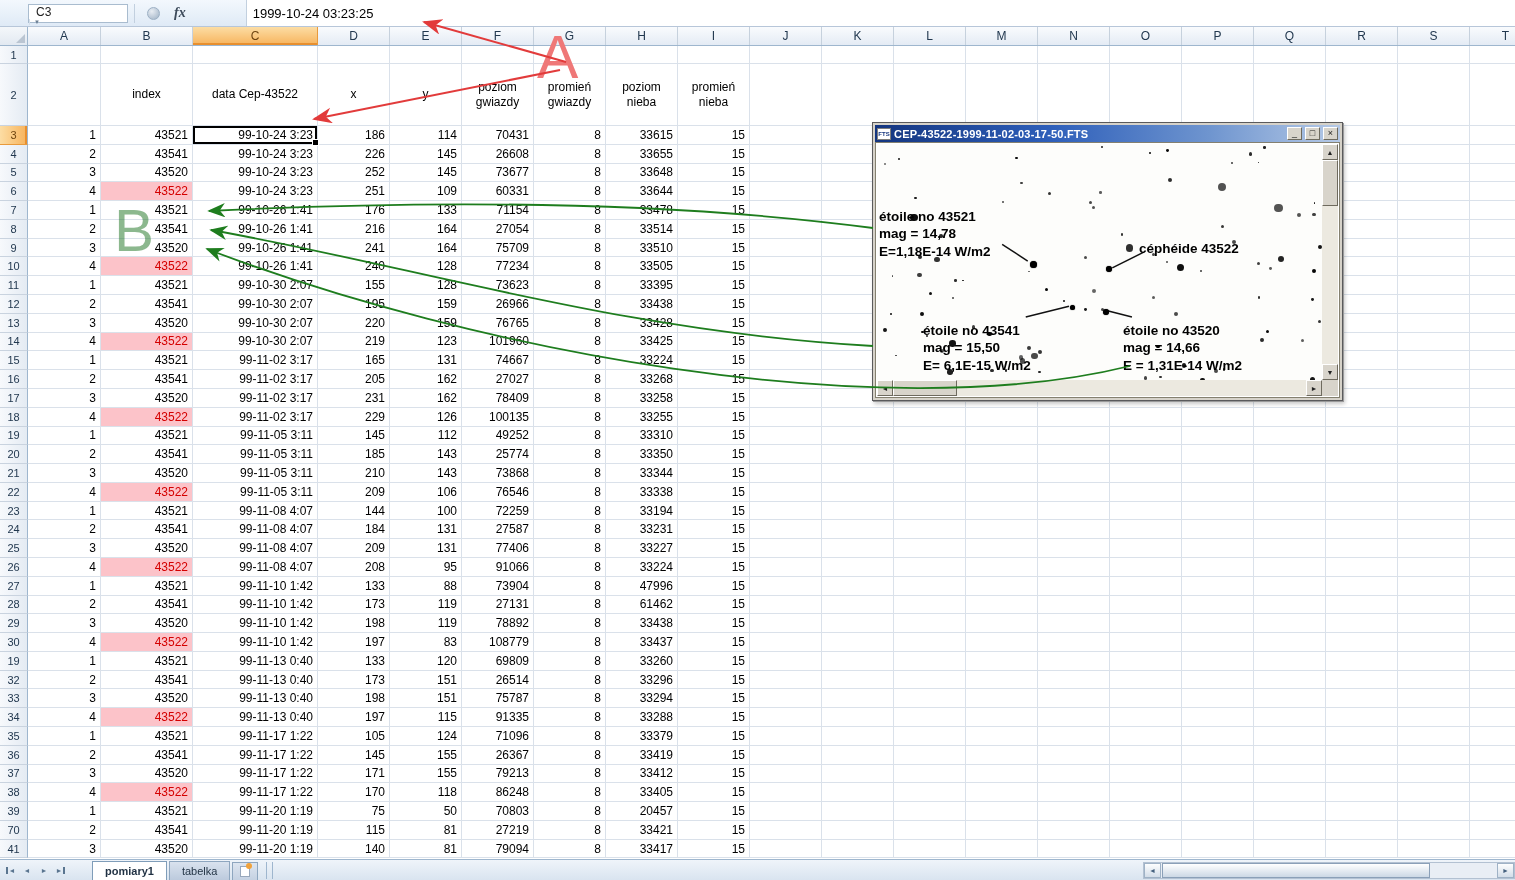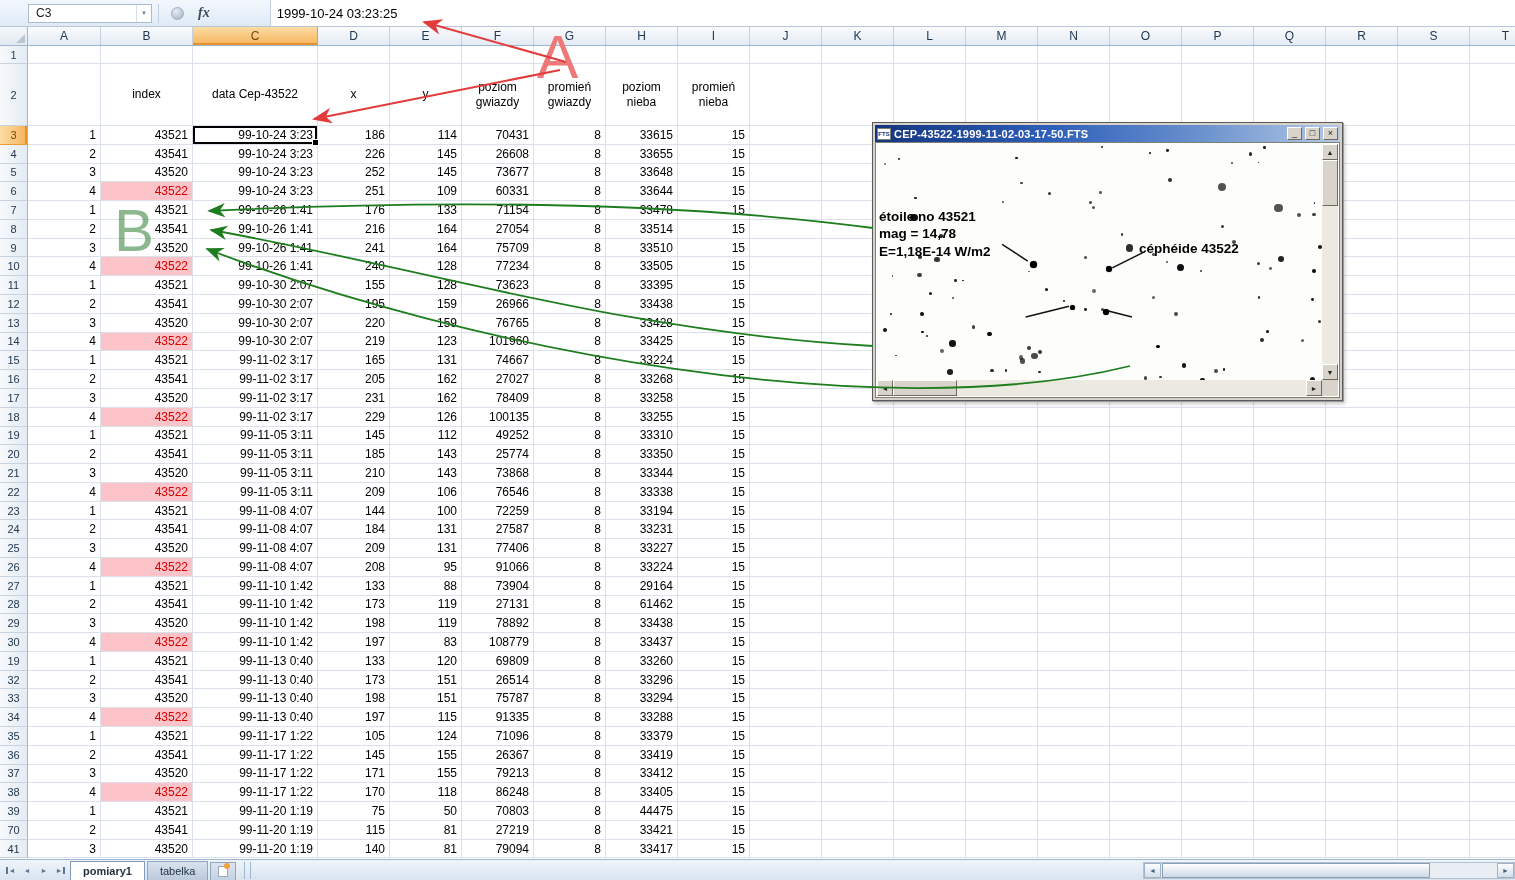--- a/index.html
+++ b/index.html
@@ -2,21 +2,21 @@
 <html><head>
 <meta charset="utf-8">
 <style>
   *{margin:0;padding:0;box-sizing:border-box;}
   html,body{width:1515px;height:880px;overflow:hidden;background:#fff;}
   body{font-family:"Liberation Sans",sans-serif;}
   #app{position:relative;width:1515px;height:880px;overflow:hidden;display:flex;flex-direction:column;background:#fff;}
 
   
   #formula-bar{height:27px;flex:0 0 27px;display:flex;align-items:center;background:linear-gradient(#f3f8fd,#dfeaf6);border-bottom:1px solid #b7c6d9;padding-left:28px;}
-  #name-box{width:124px;height:19px;background:#fff;border:1px solid #a9bccf;display:flex;align-items:stretch;font-size:12px;color:#222;}
+  #name-box{width:100px;height:19px;background:#fff;border:1px solid #a9bccf;display:flex;align-items:stretch;font-size:12px;color:#222;flex-direction:column;}
   #name-box .nb-text{flex:1;display:flex;align-items:center;padding-left:7px;}
   #name-box .nb-drop{width:15px;border-left:1px solid #d4dfeb;display:flex;align-items:center;justify-content:center;font-size:6px;color:#6b7f94;}
   #fb-sep{width:1px;height:19px;background:#c2d0df;margin-left:6px;}
   #fn-circle{width:13px;height:13px;border-radius:50%;background:radial-gradient(circle at 35% 30%,#e8edf3,#9db0c4);margin:0 10px 0 12px;border:1px solid #9cb0c4;}
   #fx{font-family:"Liberation Serif",serif;font-style:italic;font-weight:bold;font-size:14px;color:#3c4a5a;margin:0 60px 0 4px;}
   #formula-field{flex:1;align-self:stretch;background:#fff;border-left:1px solid #c2d0df;display:flex;align-items:center;padding-left:6px;font-size:13px;color:#000;}
 
   
   #sheet{flex:1;overflow:hidden;display:flex;flex-direction:column;background:#fff;}
   #col-headers{display:flex;height:19px;flex:0 0 19px;background:linear-gradient(#f9fbfd,#e4ebf4);border-bottom:1px solid #9eb6ce;}
@@ -31,21 +31,21 @@
   .cell{flex:0 0 auto;border-right:1px solid #dae1ea;border-bottom:1px solid #dae1ea;font-size:12px;display:flex;align-items:center;justify-content:flex-end;padding-right:4px;color:#000;background:#fff;position:relative;}
   .cell.hdr{justify-content:center;text-align:center;padding:0 2px;line-height:1.2;}
   .cell.hl{background:#fcc3c9;color:#d40000;}
   .cell.selcell{box-shadow:inset 0 0 0 2px #000;z-index:2;}
   .cell.selcell::after{content:"";position:absolute;right:-2px;bottom:-2px;width:5px;height:5px;background:#000;border:1px solid #fff;}
 
   
   #tab-bar{height:21px;flex:0 0 21px;display:flex;align-items:center;background:linear-gradient(#eff4fa,#d9e4f0);border-top:1px solid #9eb6ce;padding-left:2px;}
   .navbtn{width:16px;height:17px;display:flex;align-items:center;justify-content:center;font-size:7px;color:#5a7590;margin-right:1px;}
   .navbtn.first::before,.navbtn.last::after{content:"";width:2px;height:7px;background:#5a7590;margin:0 1px;}
-  #sheet-tabs{display:flex;align-items:flex-end;height:100%;margin-left:0;}
+  #sheet-tabs{display:flex;align-items:flex-end;height:100%;margin-left:22px;}
   .tab{height:19px;margin-top:2px;padding:0 12px;display:flex;align-items:center;font-size:11px;color:#1f3042;background:linear-gradient(#d9e2ee,#bccadd);border:1px solid #8ea6bf;border-bottom:none;margin-right:2px;}
   .tab.active{background:#fff;font-weight:bold;border-color:#7f9db9;}
   .addsheet{height:19px;margin-top:2px;width:26px;display:flex;align-items:center;justify-content:center;background:linear-gradient(#dde5f0,#c3d0e1);border:1px solid #8ea6bf;border-bottom:none;}
   .addsheet-ico{width:10px;height:11px;background:#fff;border:1px solid #98a8bc;position:relative;}
   .addsheet-ico::after{content:"";position:absolute;right:-3px;top:-4px;width:6px;height:6px;background:#f0a23c;border-radius:50%;}
   .tab-splitter{width:7px;height:17px;margin-left:8px;border-left:1px solid #9eb6ce;border-right:1px solid #9eb6ce;}
   #h-scrollbar{margin-left:auto;width:372px;height:17px;display:flex;align-items:center;background:#e9eef5;border:1px solid #b3c1d2;}
   #h-scrollbar .sbtn{width:17px;height:15px;display:flex;align-items:center;justify-content:center;font-size:7px;color:#44607e;background:linear-gradient(#fdfefe,#d3dde9);border:1px solid #9fb2c6;}
   #h-scrollbar .hthumb{width:268px;height:15px;background:linear-gradient(#ffffff,#ccd8e5);border:1px solid #8ba0b8;margin-left:1px;}
   #h-scrollbar .htrack{flex:1;}
@@ -718,21 +718,21 @@
         </div>
         <div class="g-row" style="height: 18.79px;">
           <div class="row-h">27</div>
           <div class="cell" style="width: 73px;">1</div>
           <div class="cell" style="width: 92px;">43521</div>
           <div class="cell" style="width: 125px;">99-11-10 1:42</div>
           <div class="cell" style="width: 72px;">133</div>
           <div class="cell" style="width: 72px;">88</div>
           <div class="cell" style="width: 72px;">73904</div>
           <div class="cell" style="width: 72px;">8</div>
-          <div class="cell" style="width: 72px;">29164</div>
+          <div class="cell" style="width: 72px;">47996</div>
           <div class="cell" style="width: 72px;">15</div>
           <div class="cell" style="width: 72px;"></div>
           <div class="cell" style="width: 72px;"></div>
           <div class="cell" style="width: 72px;"></div>
           <div class="cell" style="width: 72px;"></div>
           <div class="cell" style="width: 72px;"></div>
           <div class="cell" style="width: 72px;"></div>
           <div class="cell" style="width: 72px;"></div>
           <div class="cell" style="width: 72px;"></div>
           <div class="cell" style="width: 72px;"></div>
@@ -994,21 +994,21 @@
         </div>
         <div class="g-row" style="height: 18.79px;">
           <div class="row-h">39</div>
           <div class="cell" style="width: 73px;">1</div>
           <div class="cell" style="width: 92px;">43521</div>
           <div class="cell" style="width: 125px;">99-11-20 1:19</div>
           <div class="cell" style="width: 72px;">75</div>
           <div class="cell" style="width: 72px;">50</div>
           <div class="cell" style="width: 72px;">70803</div>
           <div class="cell" style="width: 72px;">8</div>
-          <div class="cell" style="width: 72px;">44475</div>
+          <div class="cell" style="width: 72px;">20457</div>
           <div class="cell" style="width: 72px;">15</div>
           <div class="cell" style="width: 72px;"></div>
           <div class="cell" style="width: 72px;"></div>
           <div class="cell" style="width: 72px;"></div>
           <div class="cell" style="width: 72px;"></div>
           <div class="cell" style="width: 72px;"></div>
           <div class="cell" style="width: 72px;"></div>
           <div class="cell" style="width: 72px;"></div>
           <div class="cell" style="width: 72px;"></div>
           <div class="cell" style="width: 72px;"></div>
@@ -1192,20 +1192,26 @@
           <div class="star" style="height: 3.5px; width: 3.5px; left: 279.4px; top: 200.5px; opacity: 0.99;"></div>
           <div class="star" style="height: 2.9px; width: 2.9px; left: 142.7px; top: 37.5px; opacity: 0.75;"></div>
           <div class="star key" style="left: 153px; top: 117px; height: 7px; width: 7px;"></div>
           <div class="star key" style="left: 229px; top: 122px; height: 6px; width: 6px;"></div>
           <div class="star key" style="left: 193px; top: 161px; height: 5px; width: 5px;"></div>
           <div class="star key" style="left: 226px; top: 165px; height: 6px; width: 6px;"></div>
           <div class="fts-label" style="left: 2px; top: 64px;">étoile no 43521
 mag = 14,78
 E=1,18E-14 W/m2</div>
           <div class="fts-label" style="left: 262px; top: 96px;">céphéide 43522</div>
+          <div class="fts-label" style="left: 46px; top: 178px;">étoile no 43541
+mag = 15,50
+E= 6,1E-15 W/m2</div>
+          <div class="fts-label" style="left: 246px; top: 178px;">étoile no 43520
+mag = 14,66
+E = 1,31E-14 W/m2</div>
         </div>
       <div class="fts-vscroll">
         <div class="sbtn3d">▲</div>
         <div class="vthumb"></div>
         <div class="vfill"></div>
         <div class="sbtn3d">▼</div>
       </div>
       <div class="fts-hscroll">
         <div class="sbtn3d">◄</div>
         <div class="hthumb2"></div>

